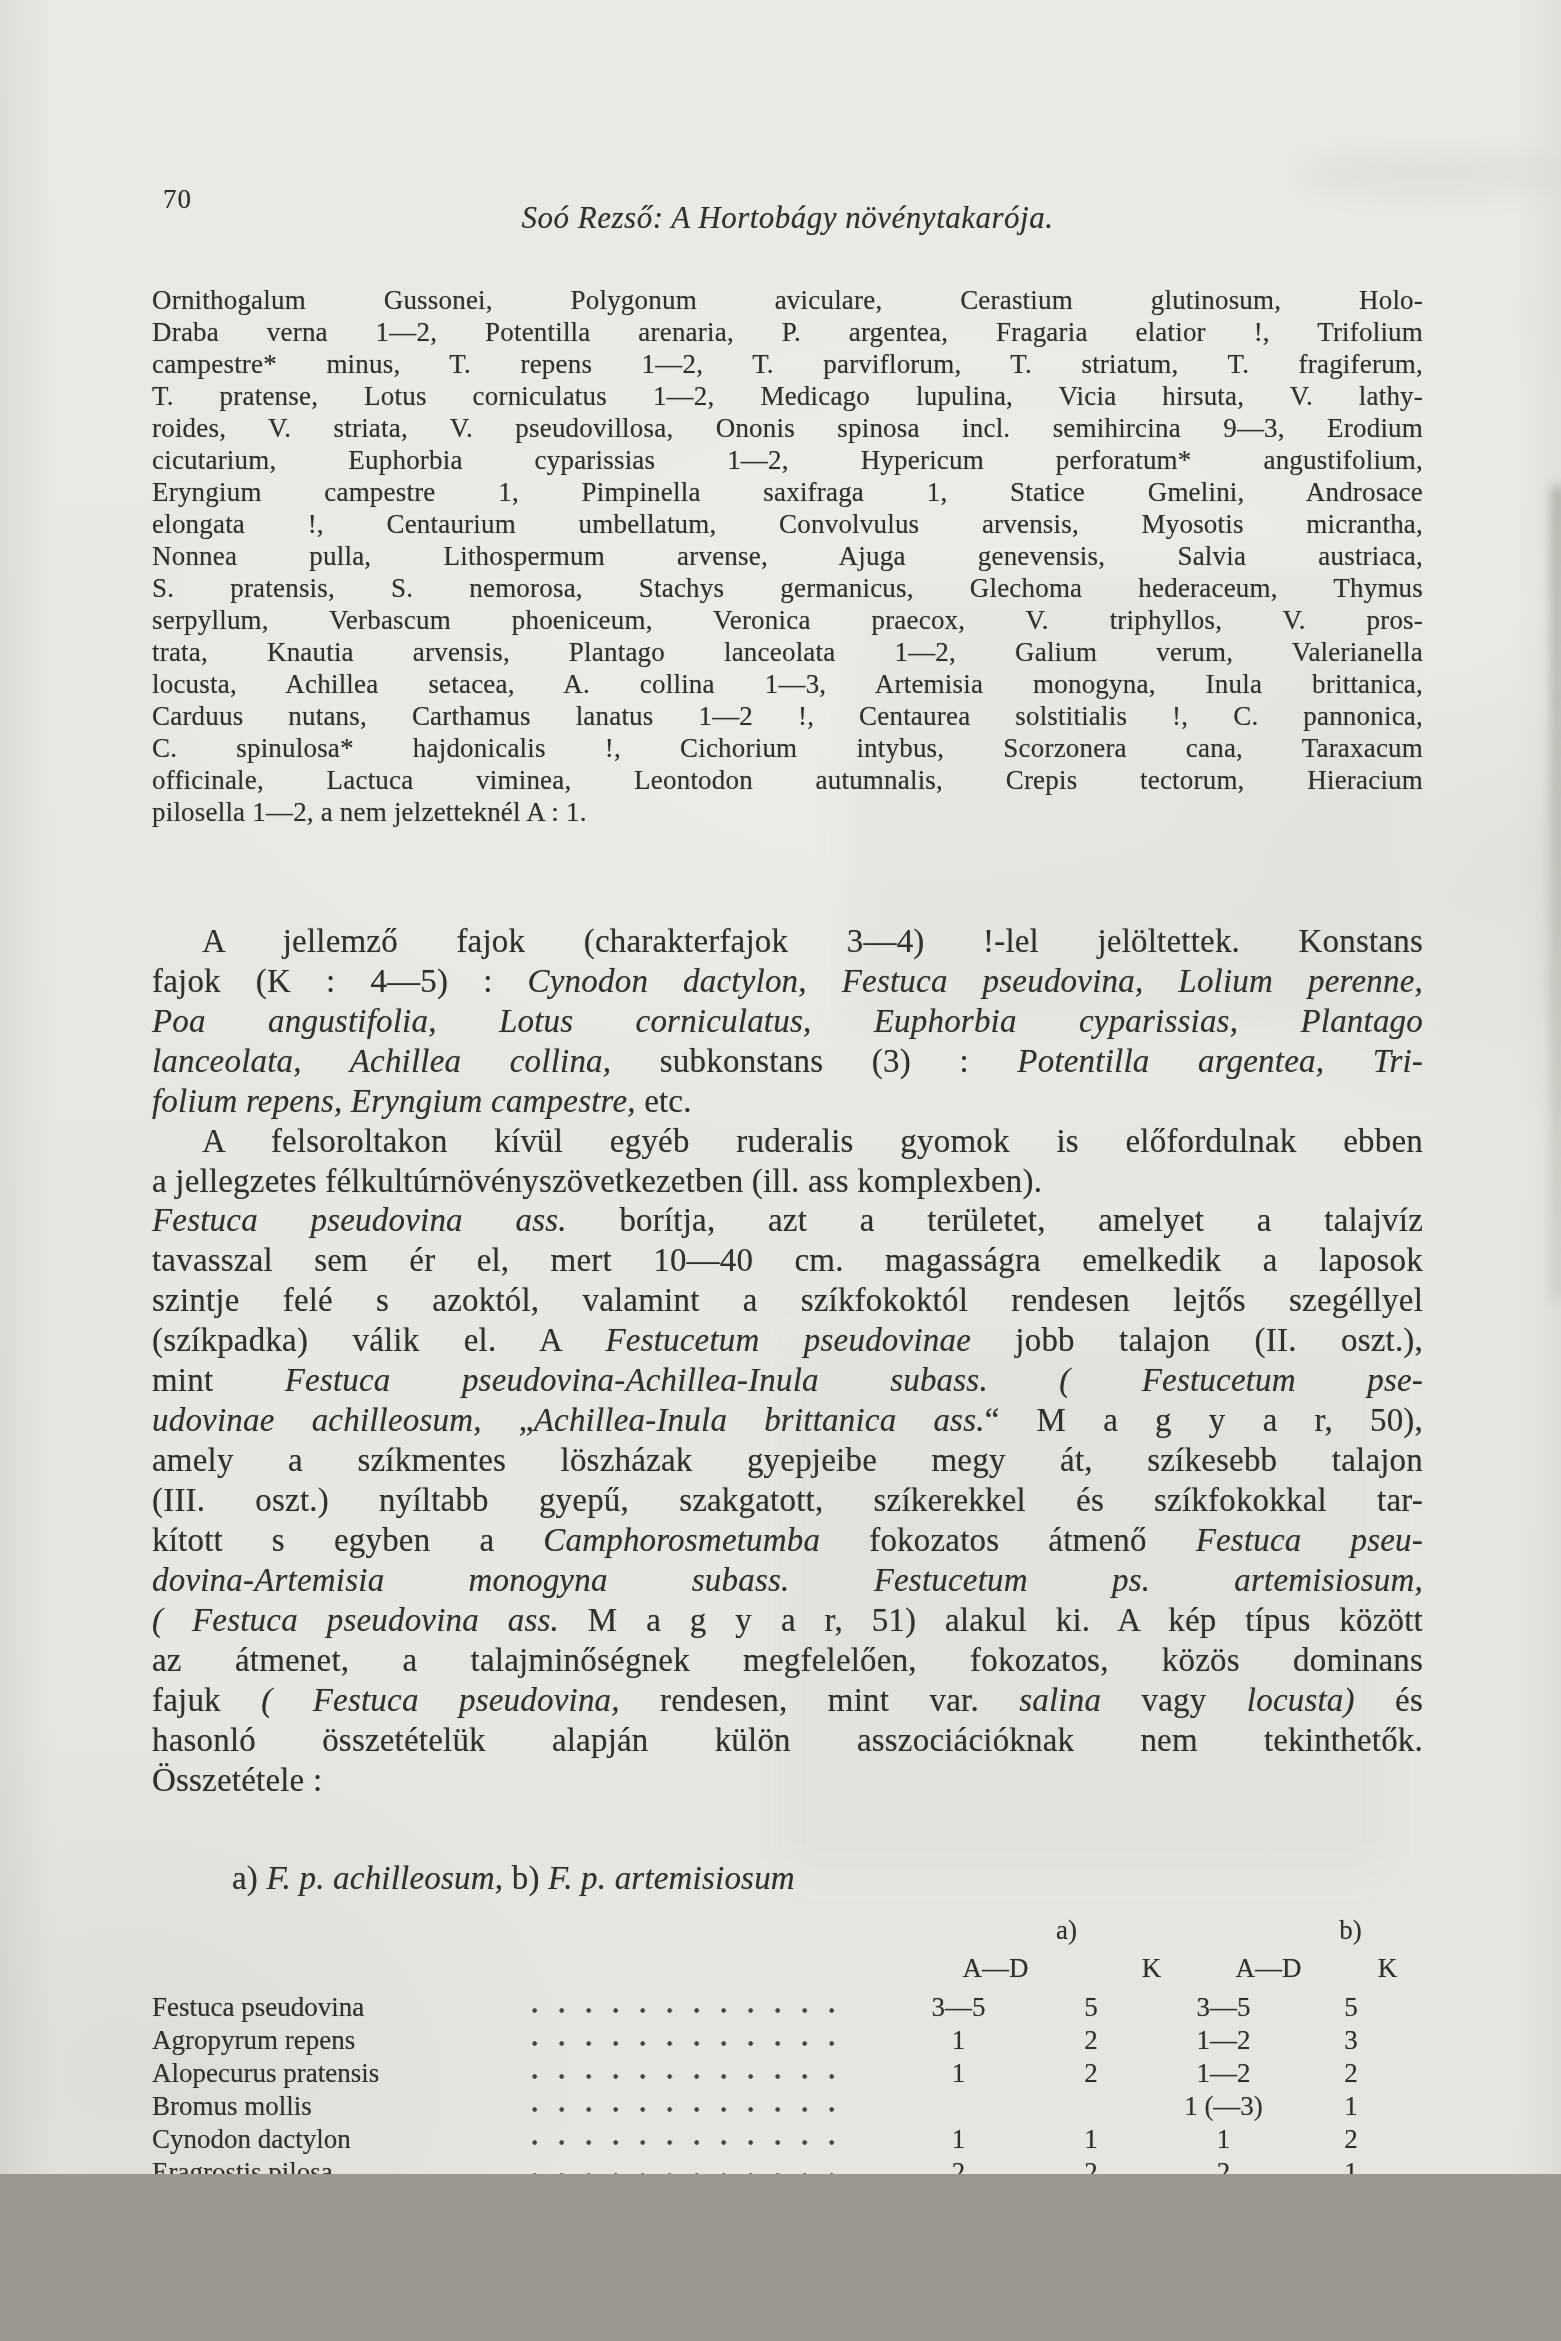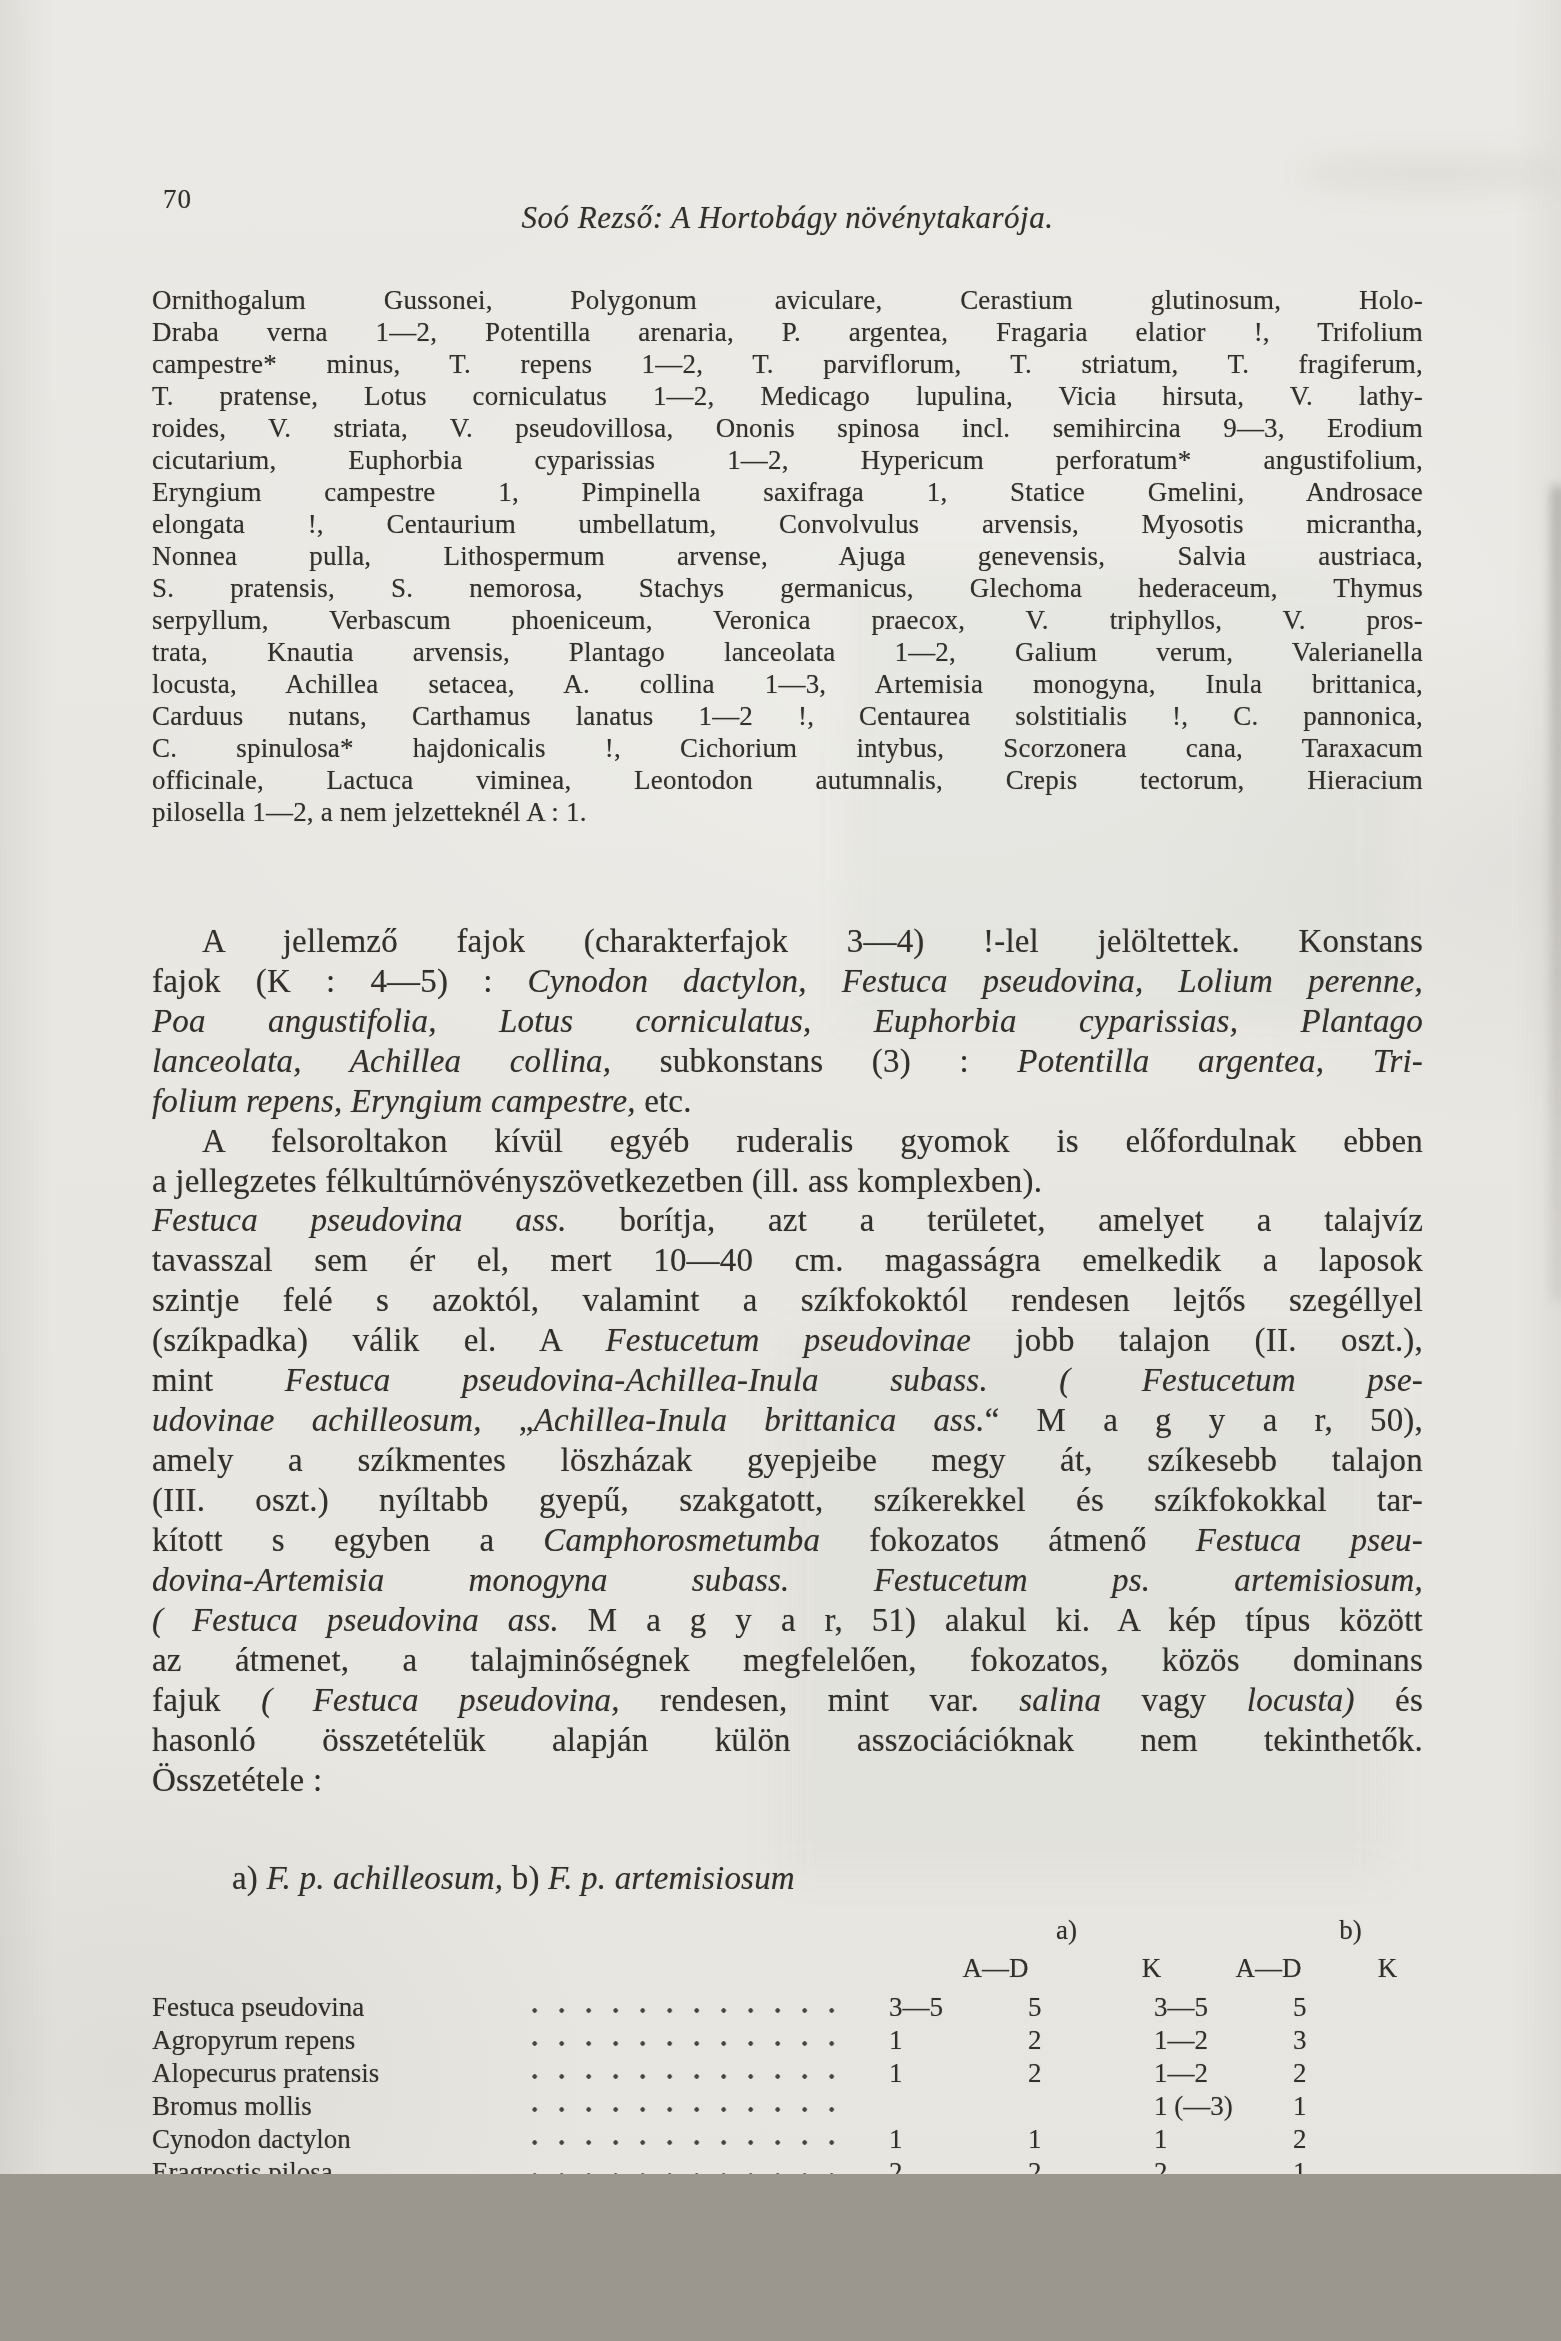--- a/index.html
+++ b/index.html
@@ -37,21 +37,21 @@
   .grp,.colhdr{position:absolute;top:0;width:95px;text-align:center;}
   .grp-a{left:867px;} .grp-b{left:1151px;}
   .ch-0{left:796px;} .ch-1{left:952px;} .ch-2{left:1069px;} .ch-3{left:1188px;}
   .rows{position:relative;}
   .trow{display:flex;align-items:baseline;height:33px;line-height:33px;}
   .tname{width:364px;white-space:nowrap;}
   .leader{width:330px;height:33px;align-self:stretch;
     background-image:radial-gradient(circle, #46433f 1.9px, rgba(0,0,0,0) 2.5px);
     background-size:27px 8.7px;background-repeat:repeat-x;background-position:5.2px 62%;}
   .gap{flex:1;}
-  .vc{text-align:left;white-space:nowrap;}
+  .vc{text-align:center;white-space:nowrap;}
   .vc1{width:139px;} .vc2{width:126px;} .vc3{width:139px;} .vc4{width:130px;padding-right:14px;box-sizing:border-box;}
   
   .artifact{position:absolute;pointer-events:none;}
   .edge-right{right:-3.5px;top:486px;width:14px;height:815px;
     background:linear-gradient(rgba(105,102,94,0.38), rgba(130,127,118,0.15));filter:blur(5.2px);}
   .smudge-1{left:52px;top:2238px;width:226px;height:52px;border-radius:50%;
     background:rgba(100,96,88,0.07);filter:blur(15.6px);}
   .smudge-2{left:1301px;top:156px;width:260px;height:35px;border-radius:50%;
     background:rgba(100,96,88,0.08);filter:blur(14px);}
   .bleed-1{left:850px;top:572px;width:538px;height:451px;

